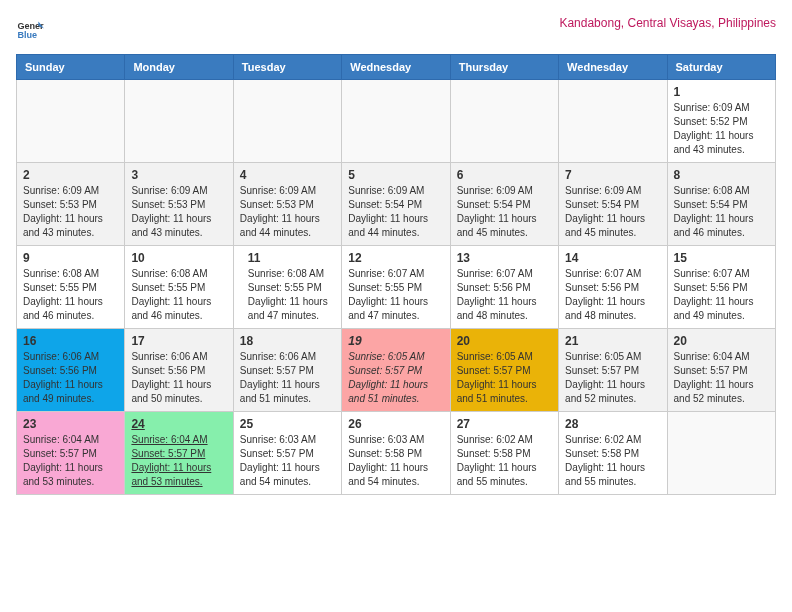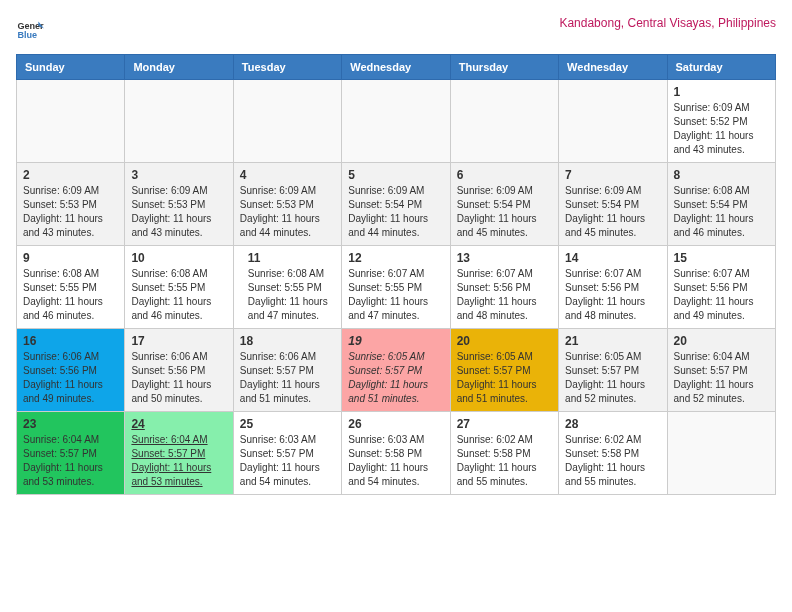--- a/index.html
+++ b/index.html
@@ -210,21 +210,21 @@
         <td style="background-color: rgb(242, 242, 242); margin-left: 7px;"><span class="day-number">21</span><span class="day-info" style="white-space: pre-line;">Sunrise: 6:05 AM
 Sunset: 5:57 PM
 Daylight: 11 hours
 and 52 minutes.</span></td>
         <td style="background-color: rgb(242, 242, 242);"><span class="day-number">20</span><span class="day-info" style="white-space: pre-line;">Sunrise: 6:04 AM
 Sunset: 5:57 PM
 Daylight: 11 hours
 and 52 minutes.</span></td>
       </tr>
       <tr>
-        <td style="background-color: #22c55e;"><span class="day-number">23</span><span class="day-info" style="white-space: pre-line;">Sunrise: 6:04 AM
+        <td style="background-color: #f9a8d4;"><span class="day-number">23</span><span class="day-info" style="white-space: pre-line;">Sunrise: 6:04 AM
 Sunset: 5:57 PM
 Daylight: 11 hours
 and 53 minutes.</span></td>
         <td style="background-color: #86efac; text-decoration: underline;"><span class="day-number">24</span><span class="day-info" style="white-space: pre-line;">Sunrise: 6:04 AM
 Sunset: 5:57 PM
 Daylight: 11 hours
 and 53 minutes.</span></td>
         <td style="background-color: rgb(255, 255, 255);"><span class="day-number">25</span><span class="day-info" style="white-space: pre-line;">Sunrise: 6:03 AM
 Sunset: 5:57 PM
 Daylight: 11 hours

